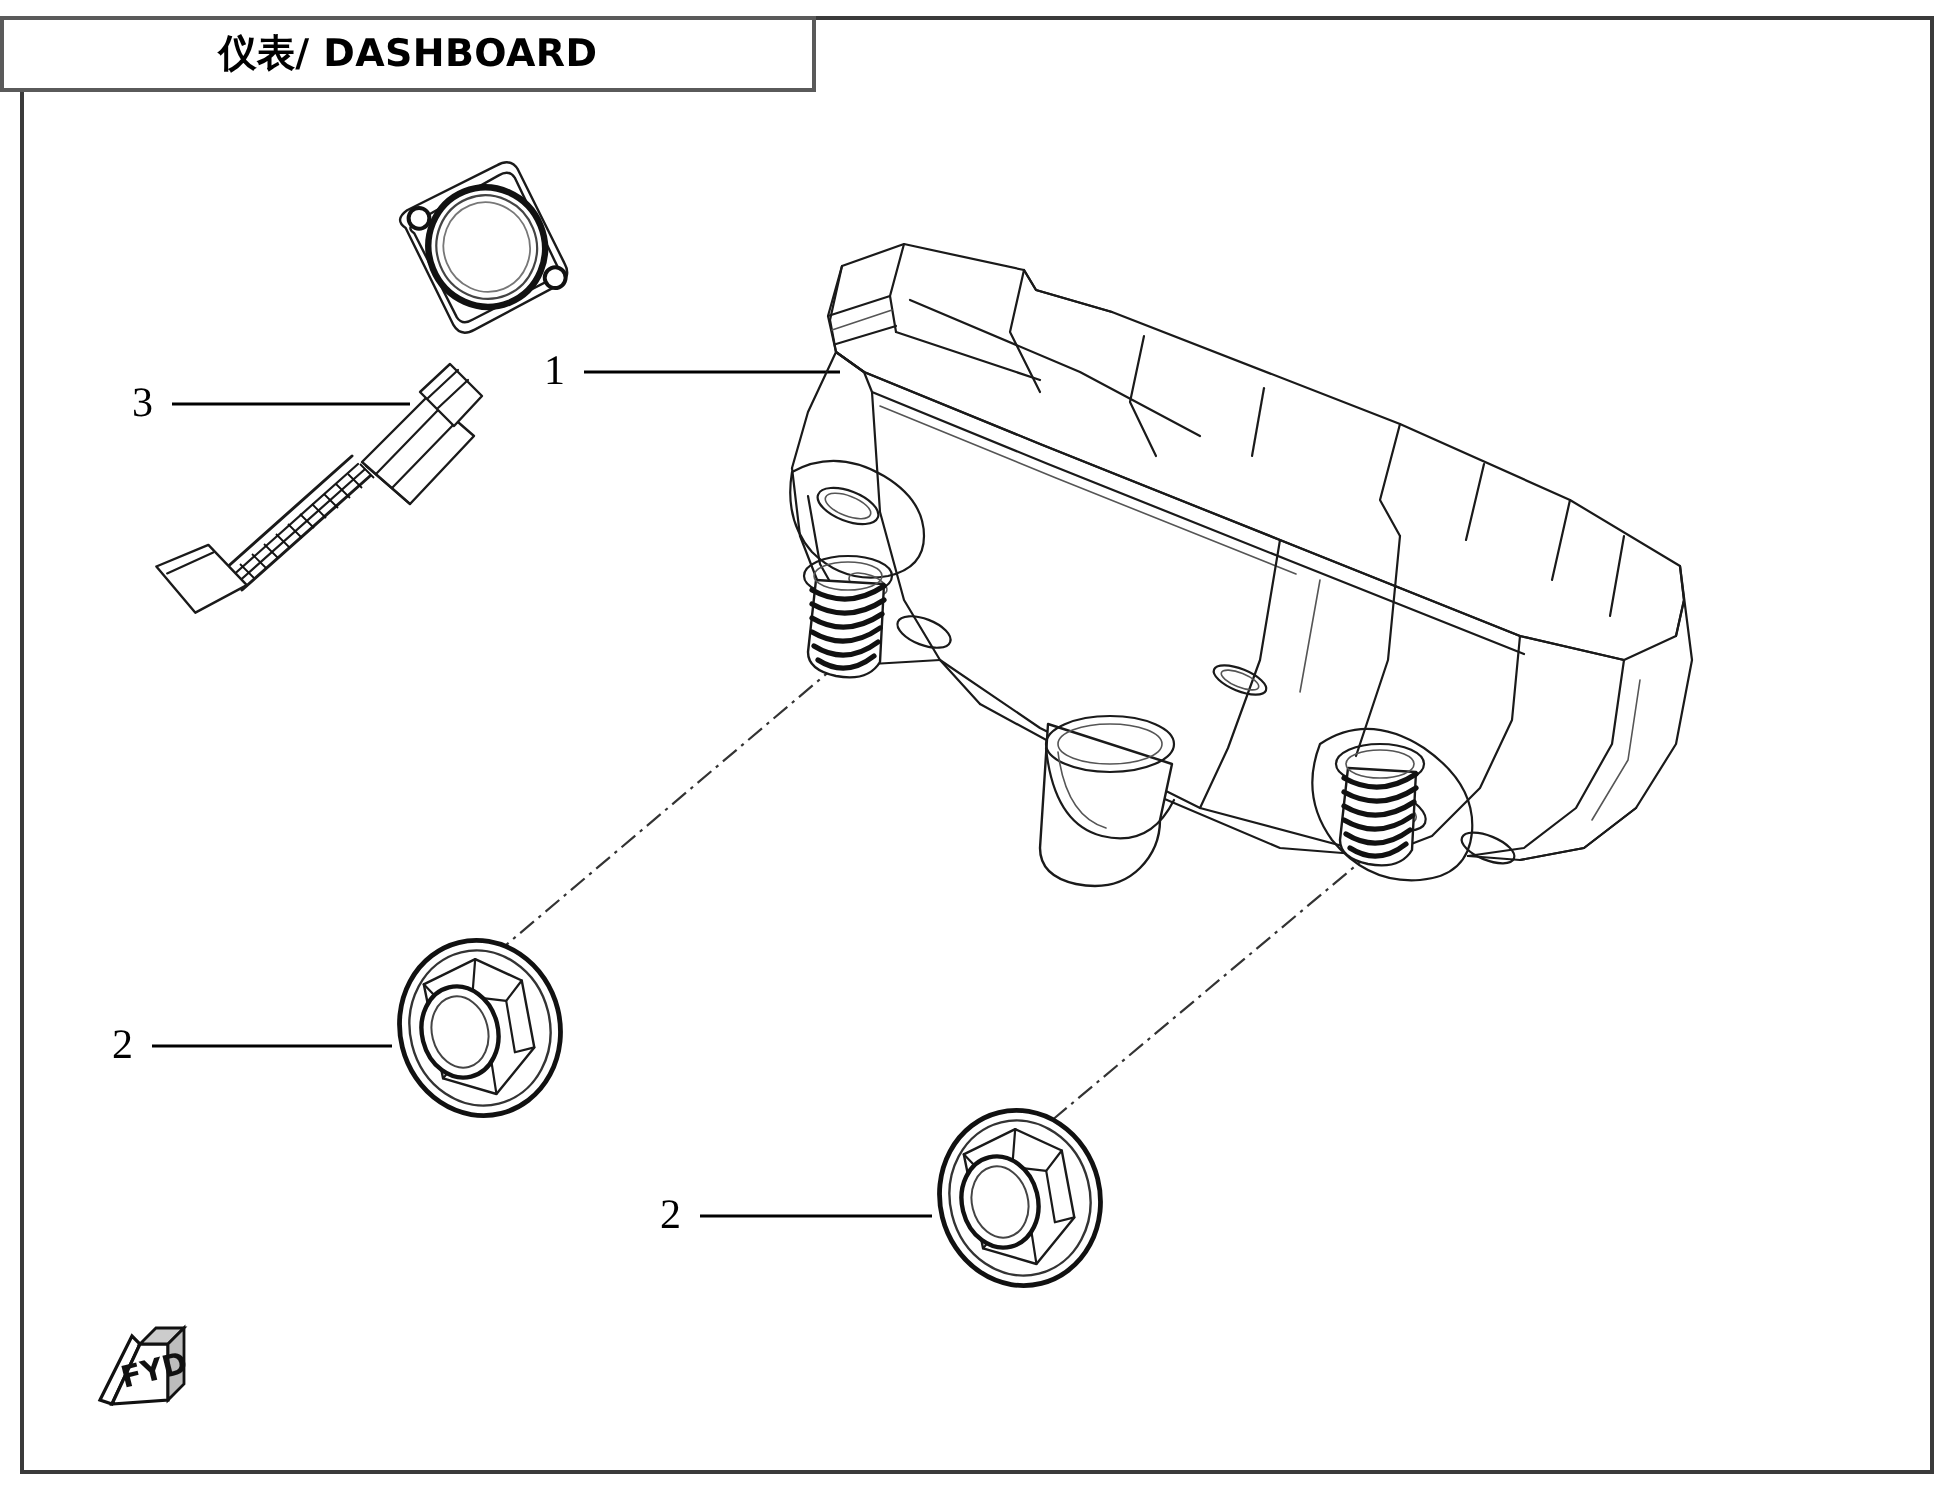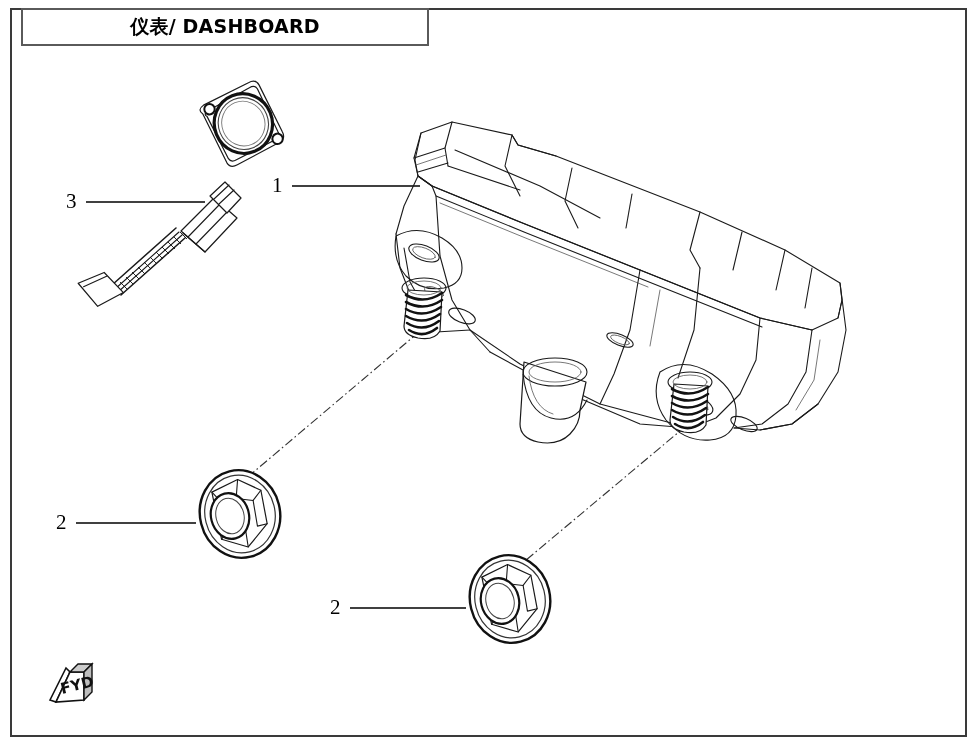--- a/index.html
+++ b/index.html
@@ -23,21 +23,21 @@
     left: 10px;
     top: 8px;
     width: 957px;
     height: 729px;
     border: 2px solid #3a3a3a;
     box-sizing: border-box;
     pointer-events: none;
   }
   #title-box {
     position: absolute;
-    left: 21px;
+    left: 0;
     top: 8px;
     width: 408px;
     height: 38px;
     border: 2px solid #5a5a5a;
     box-sizing: border-box;
     display: flex;
     align-items: center;
     justify-content: center;
     background: #ffffff;
   }

